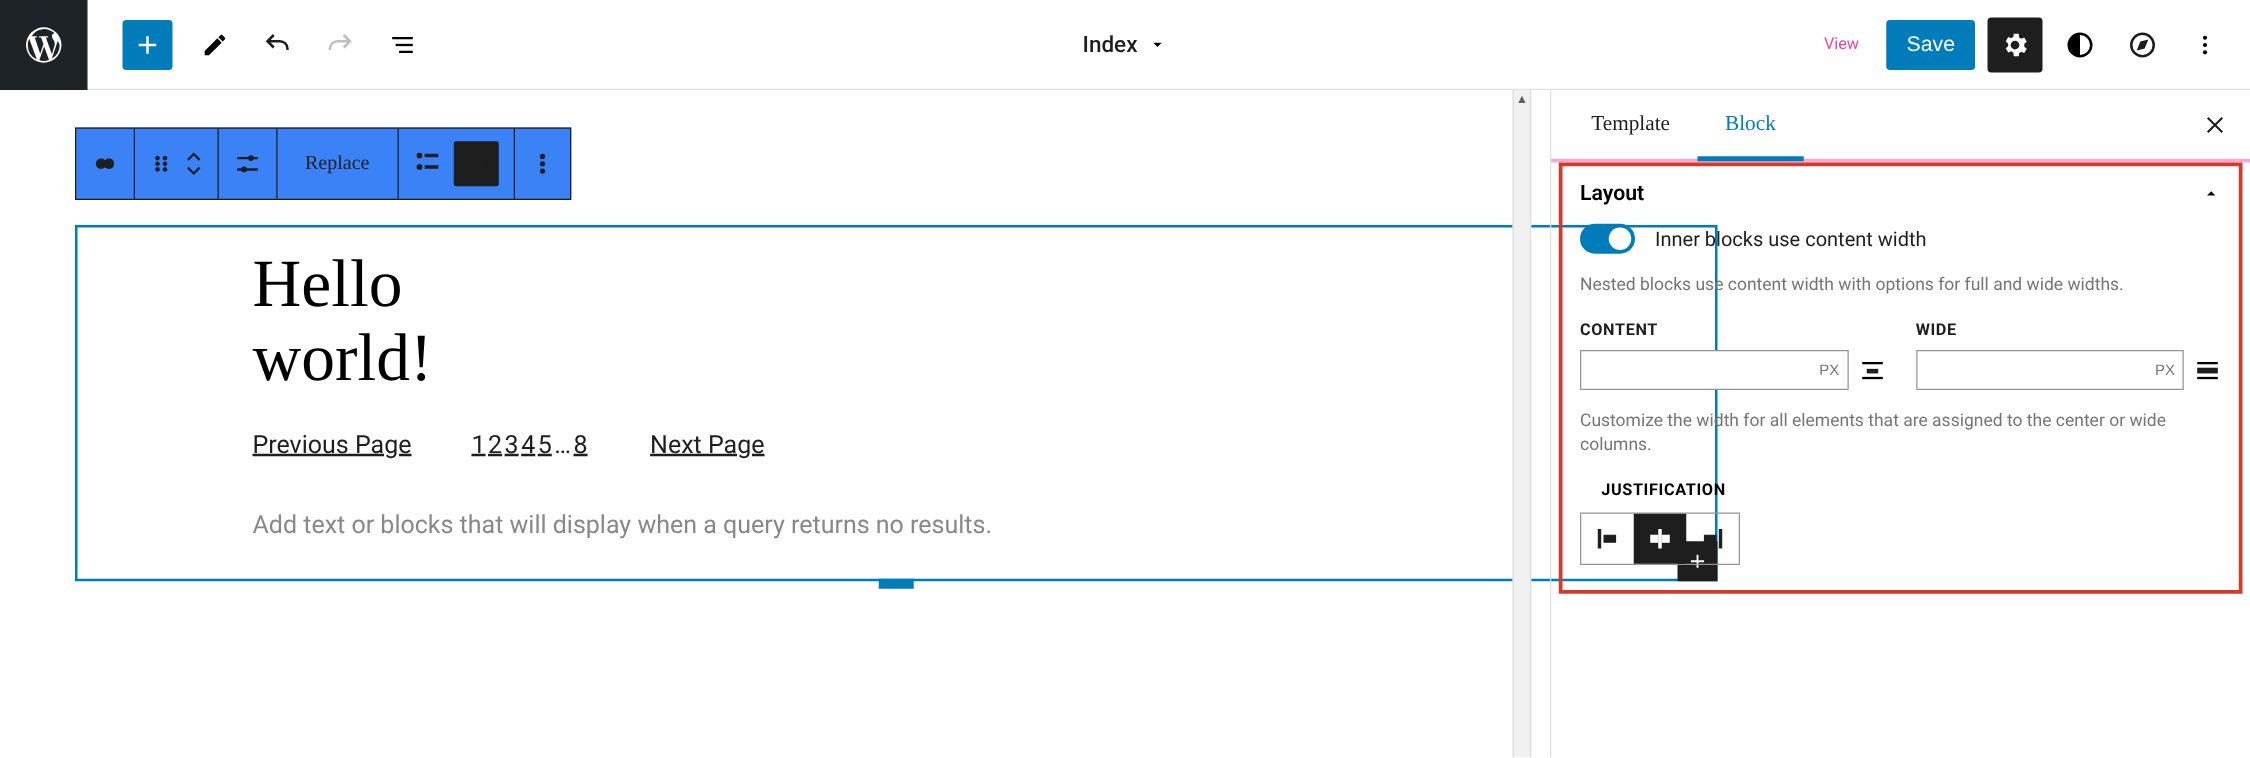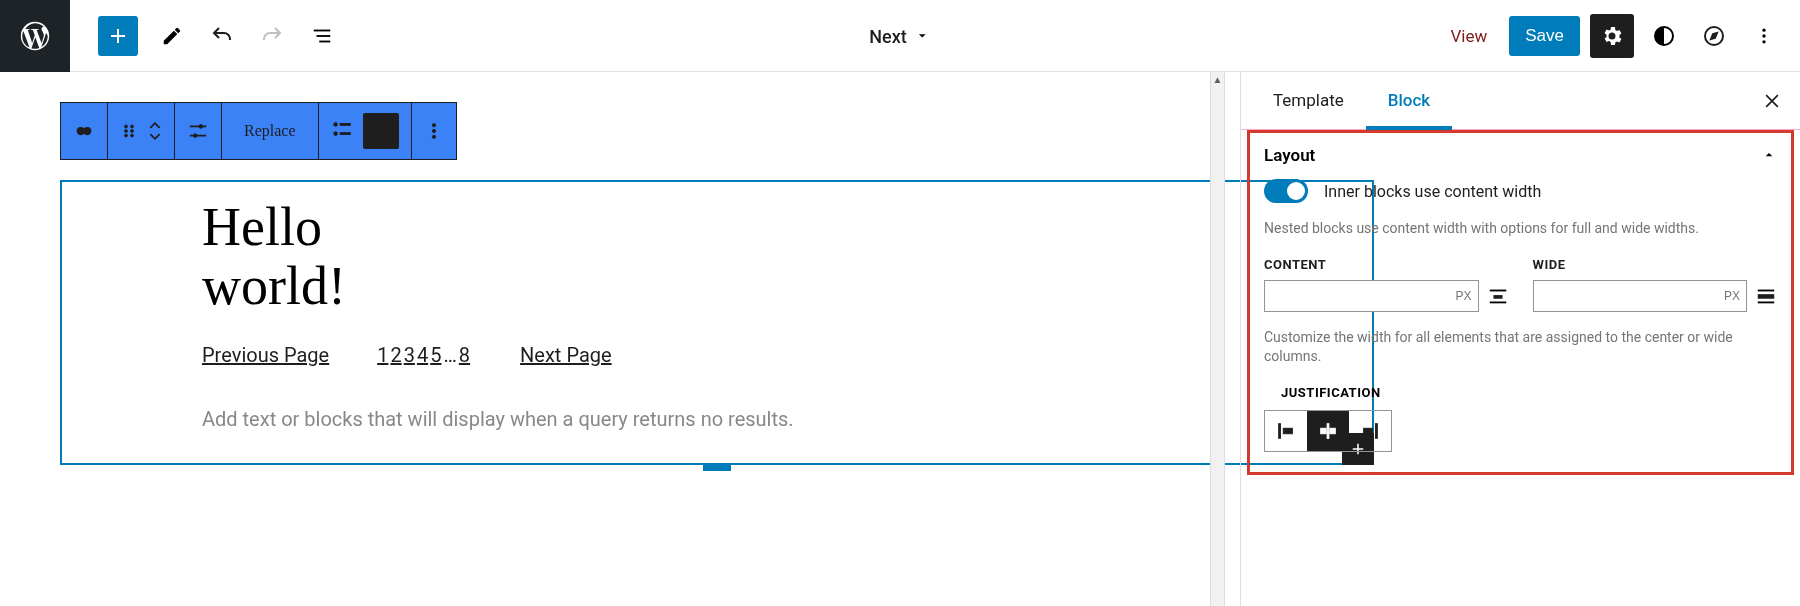--- a/index.html
+++ b/index.html
@@ -64,21 +64,21 @@
     color: #1e1e1e;
   }
 
   .topbar-right {
     margin-left: auto;
     display: flex;
     align-items: center;
     gap: 10px;
     padding-right: 16px;
   }
-  .view-link { color: #7f1d1d; font-size: 17px; padding: 8px 12px; }
+  .view-link { color: #ec4899; font-size: 13px; padding: 8px 12px; }
   .save-btn {
     background: #007cba;
     color: #fff;
     padding: 10px 16px;
     border-radius: 3px;
     font-size: 17px;
     border: none;
   }
   .settings-btn {
     background: #1e1e1e;
@@ -201,21 +201,22 @@
     border-left: 1px solid #e0e0e0;
     display: flex;
     flex-direction: column;
     position: relative;
   }
   .sidebar-tabs {
     display: flex;
     align-items: center;
     padding: 0 10px;
     height: 58px;
-    border-bottom: 1px solid #f9a8d4;
+    border-bottom: 3px solid #f9a8d4;
+    font-family: Liberation Serif, serif;
   }
   .sidebar-tab {
     padding: 18px 22px 16px;
     font-size: 17px;
     color: #1e1e1e;
     border-bottom: 4px solid transparent;
   }
   .sidebar-tab.active {
     color: #007cba;
     border-bottom-color: #007cba;
@@ -314,21 +315,21 @@
     <div class="plain-icon-btn">
       <svg width="22" height="22" viewBox="0 0 24 24">
           <rect x="3" y="5" width="18" height="2"></rect>
           <rect x="6" y="11" width="15" height="2"></rect>
           <rect x="9" y="17" width="12" height="2"></rect>
         </svg>
     </div>
   </div>
 
   <div class="doc-title">
-    <span>Next</span>
+    <span>Index</span>
     <svg width="16" height="16" viewBox="0 0 24 24">
         <path d="M7 10l5 5 5-5z"></path>
       </svg>
   </div>
 
   <div class="topbar-right">
     <a class="view-link">View</a>
     <button class="save-btn">Save</button>
     <div class="settings-btn">
       <svg width="24" height="24" viewBox="0 0 24 24" fill="#fff">

